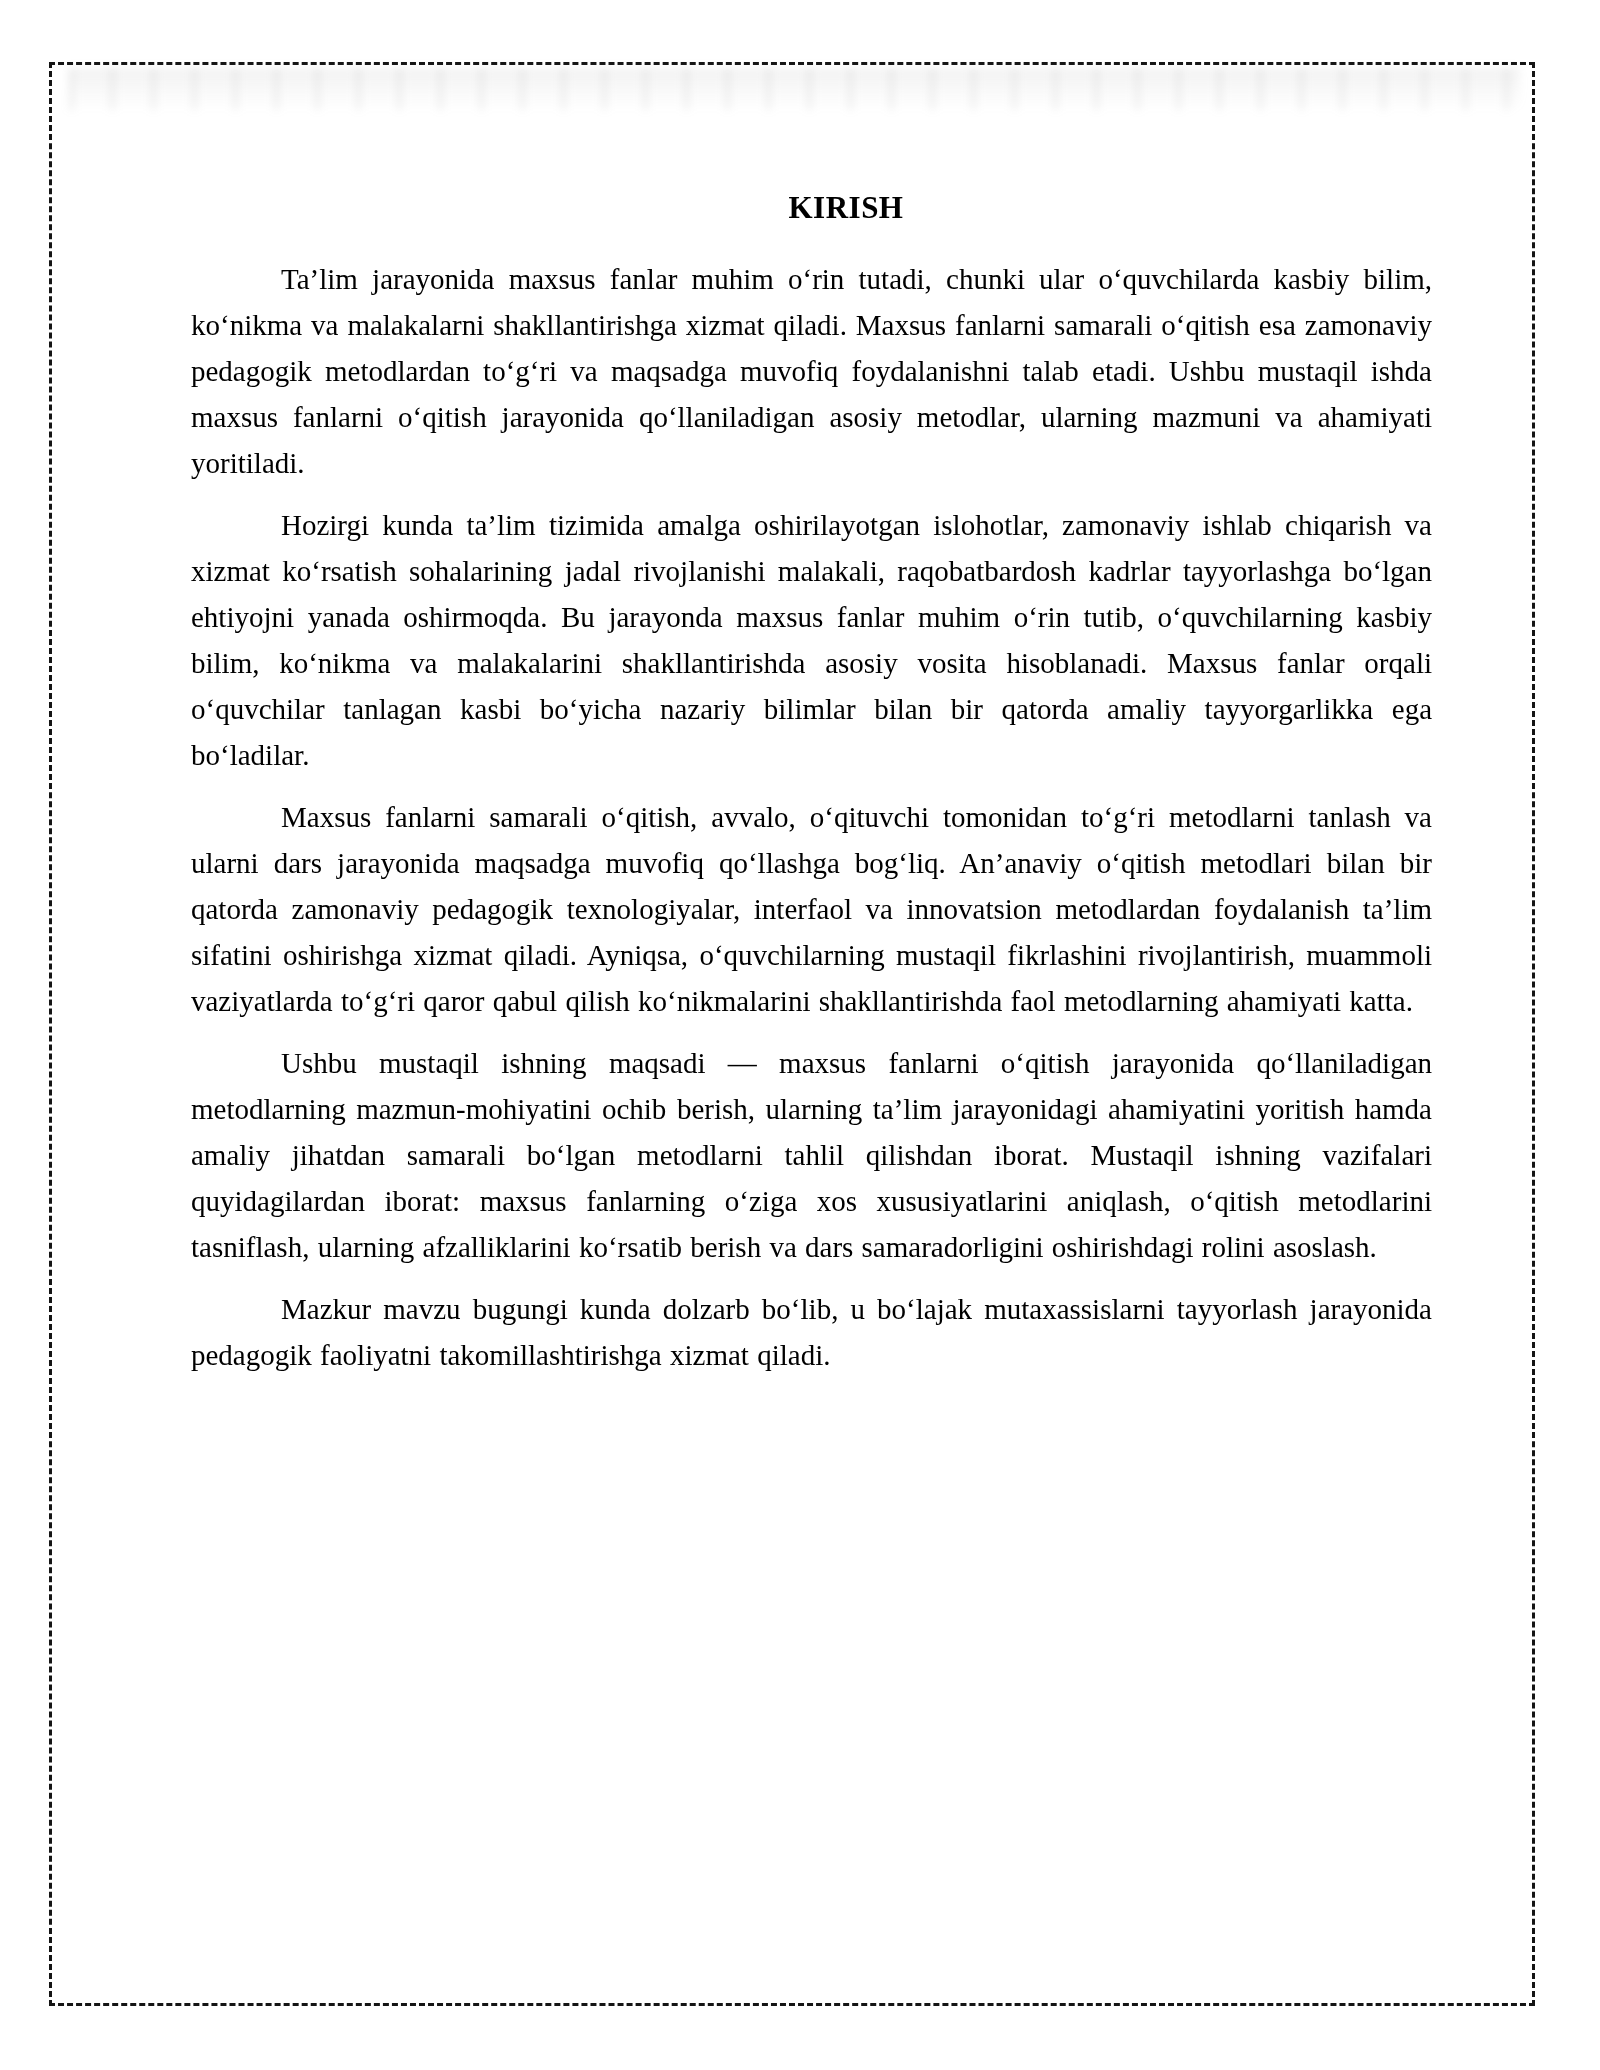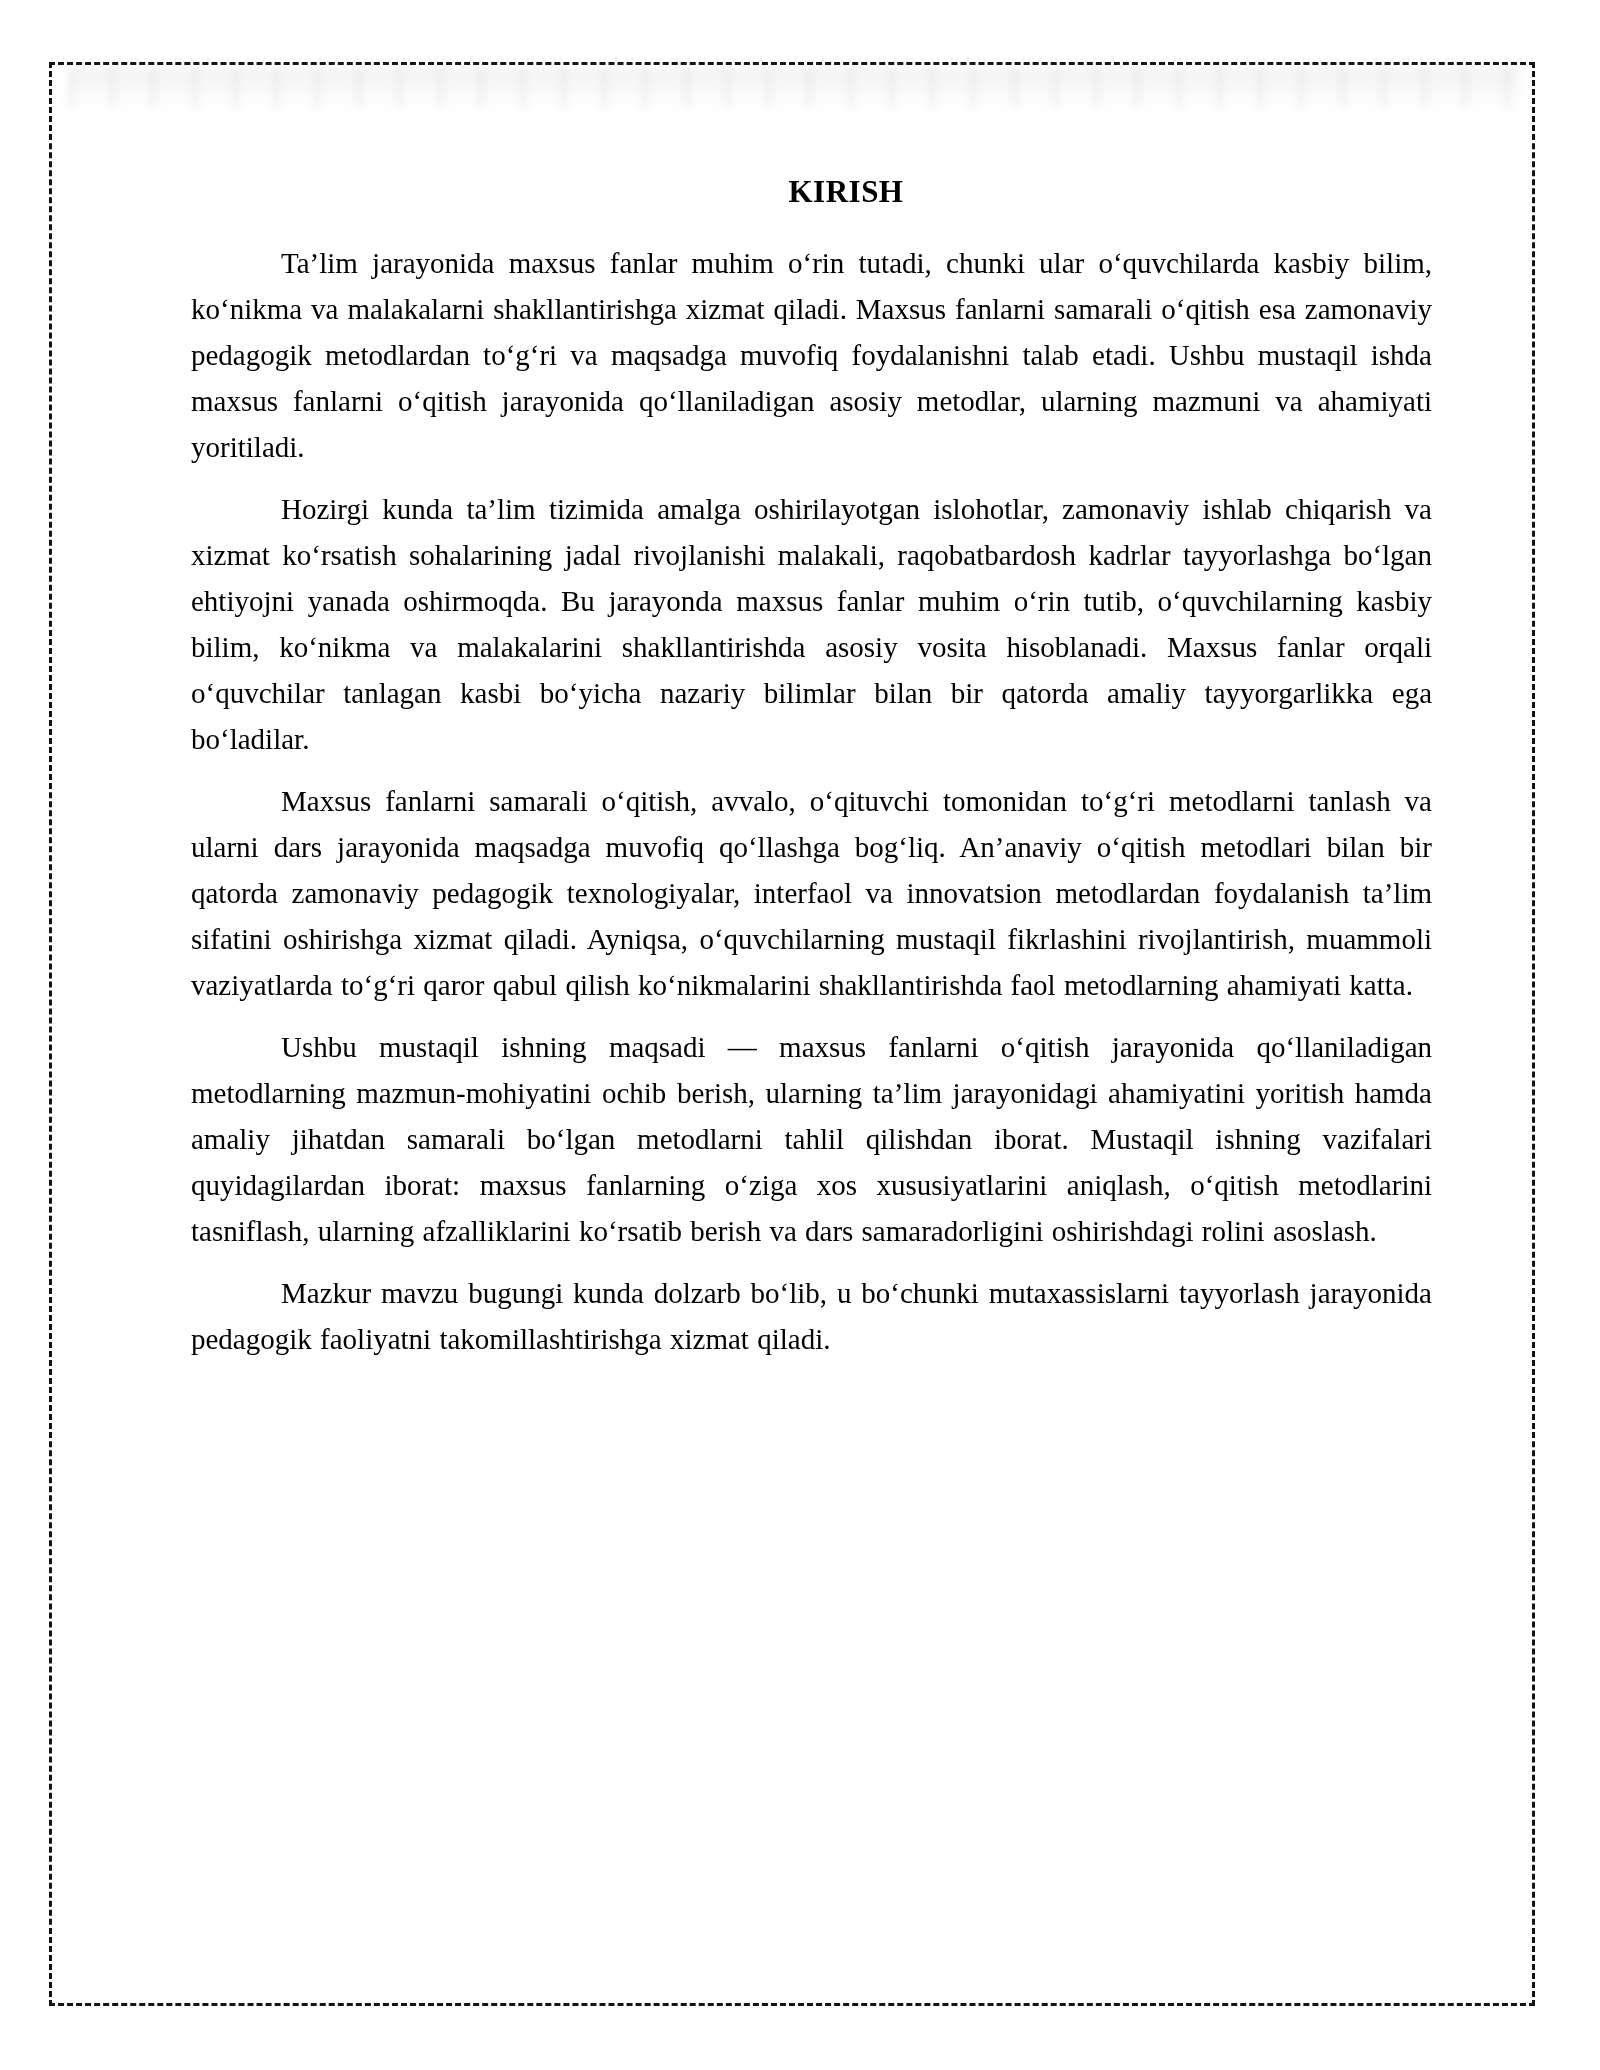--- a/index.html
+++ b/index.html
@@ -34,21 +34,21 @@
     background: repeating-linear-gradient(90deg,
       rgba(120,120,120,0.18) 0px, rgba(120,120,120,0.18) 3px,
       rgba(0,0,0,0) 3px, rgba(0,0,0,0) 41px),
       linear-gradient(180deg, rgba(150,150,150,0.12), rgba(0,0,0,0));
     filter: blur(4px);
     pointer-events: none;
   }
   .content {
     position: absolute;
     left: 188px;
-    top: 172px;
+    top: 188px;
     width: 1244px;
   }
   .doc-title {
     font-size: 31px;
     line-height: 40px;
     font-weight: bold;
     text-align: center;
     margin: 0 0 28px 72px;
     letter-spacing: 0.5px;
   }
@@ -67,15 +67,15 @@
 
 <div class="page">
   <div class="border-frame"></div>
   <div class="scan-artifact"></div>
   <div class="content">
     <h1 class="doc-title">KIRISH</h1>
     <p class="doc-paragraph">Ta’lim jarayonida maxsus fanlar muhim o‘rin tutadi, chunki ular o‘quvchilarda kasbiy bilim, ko‘nikma va malakalarni shakllantirishga xizmat qiladi. Maxsus fanlarni samarali o‘qitish esa zamonaviy pedagogik metodlardan to‘g‘ri va maqsadga muvofiq foydalanishni talab etadi. Ushbu mustaqil ishda maxsus fanlarni o‘qitish jarayonida qo‘llaniladigan asosiy metodlar, ularning mazmuni va ahamiyati yoritiladi.</p>
     <p class="doc-paragraph">Hozirgi kunda ta’lim tizimida amalga oshirilayotgan islohotlar, zamonaviy ishlab chiqarish va xizmat ko‘rsatish sohalarining jadal rivojlanishi malakali, raqobatbardosh kadrlar tayyorlashga bo‘lgan ehtiyojni yanada oshirmoqda. Bu jarayonda maxsus fanlar muhim o‘rin tutib, o‘quvchilarning kasbiy bilim, ko‘nikma va malakalarini shakllantirishda asosiy vosita hisoblanadi. Maxsus fanlar orqali o‘quvchilar tanlagan kasbi bo‘yicha nazariy bilimlar bilan bir qatorda amaliy tayyorgarlikka ega bo‘ladilar.</p>
     <p class="doc-paragraph">Maxsus fanlarni samarali o‘qitish, avvalo, o‘qituvchi tomonidan to‘g‘ri metodlarni tanlash va ularni dars jarayonida maqsadga muvofiq qo‘llashga bog‘liq. An’anaviy o‘qitish metodlari bilan bir qatorda zamonaviy pedagogik texnologiyalar, interfaol va innovatsion metodlardan foydalanish ta’lim sifatini oshirishga xizmat qiladi. Ayniqsa, o‘quvchilarning mustaqil fikrlashini rivojlantirish, muammoli vaziyatlarda to‘g‘ri qaror qabul qilish ko‘nikmalarini shakllantirishda faol metodlarning ahamiyati katta.</p>
     <p class="doc-paragraph">Ushbu mustaqil ishning maqsadi — maxsus fanlarni o‘qitish jarayonida qo‘llaniladigan metodlarning mazmun-mohiyatini ochib berish, ularning ta’lim jarayonidagi ahamiyatini yoritish hamda amaliy jihatdan samarali bo‘lgan metodlarni tahlil qilishdan iborat. Mustaqil ishning vazifalari quyidagilardan iborat: maxsus fanlarning o‘ziga xos xususiyatlarini aniqlash, o‘qitish metodlarini tasniflash, ularning afzalliklarini ko‘rsatib berish va dars samaradorligini oshirishdagi rolini asoslash.</p>
-    <p class="doc-paragraph">Mazkur mavzu bugungi kunda dolzarb bo‘lib, u bo‘chunki mutaxassislarni tayyorlash jarayonida pedagogik faoliyatni takomillashtirishga xizmat qiladi.</p>
+    <p class="doc-paragraph">Mazkur mavzu bugungi kunda dolzarb bo‘lib, u bo‘lajak mutaxassislarni tayyorlash jarayonida pedagogik faoliyatni takomillashtirishga xizmat qiladi.</p>
   </div>
 </div>
 
 </body></html>

